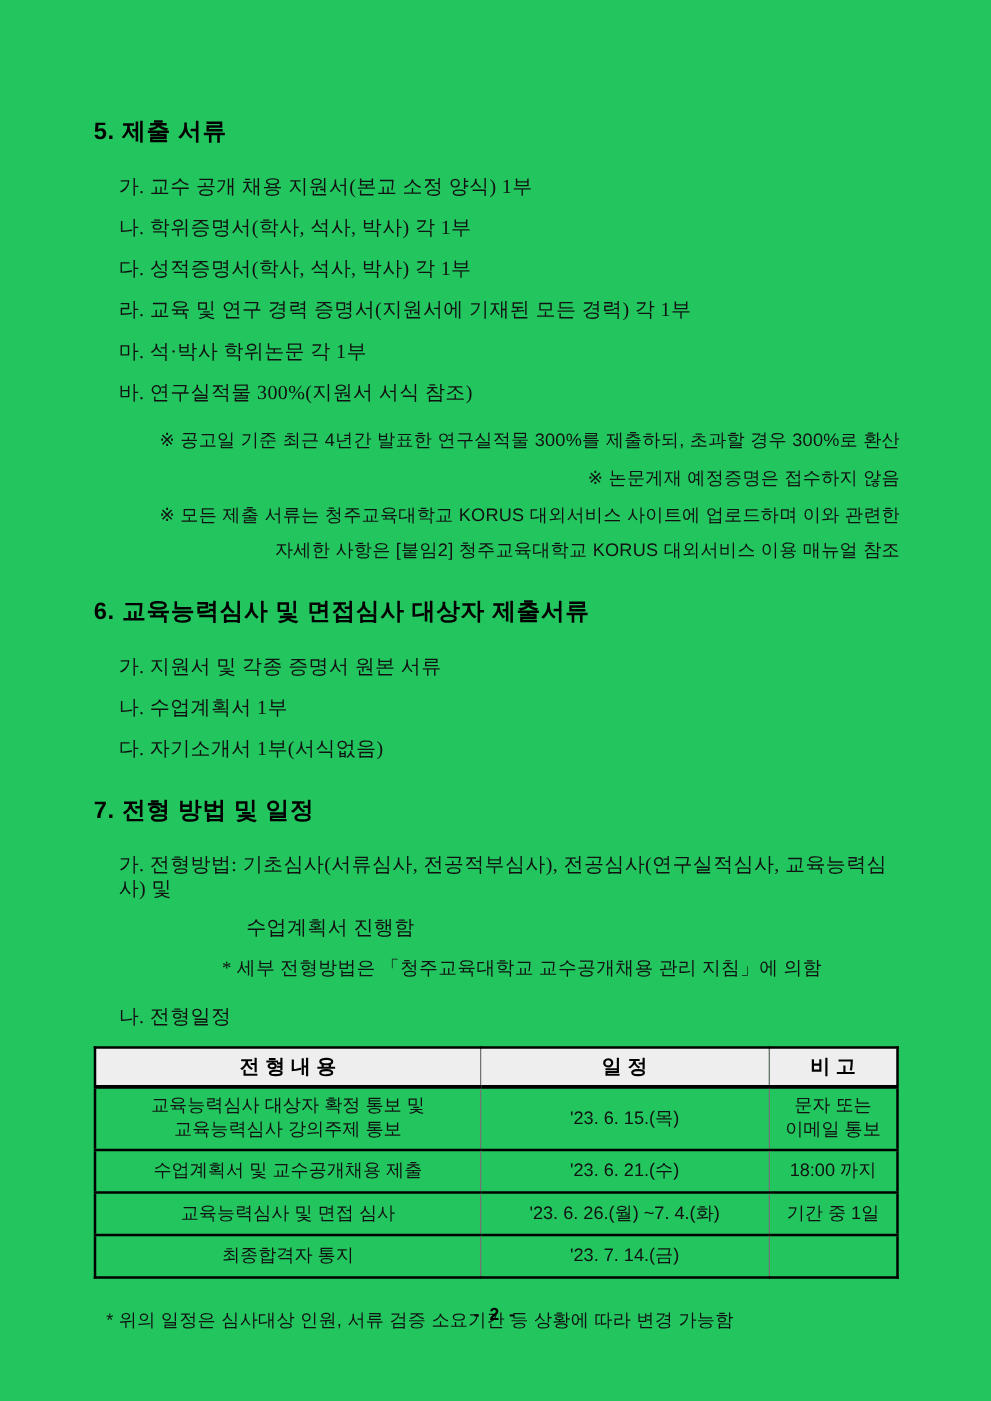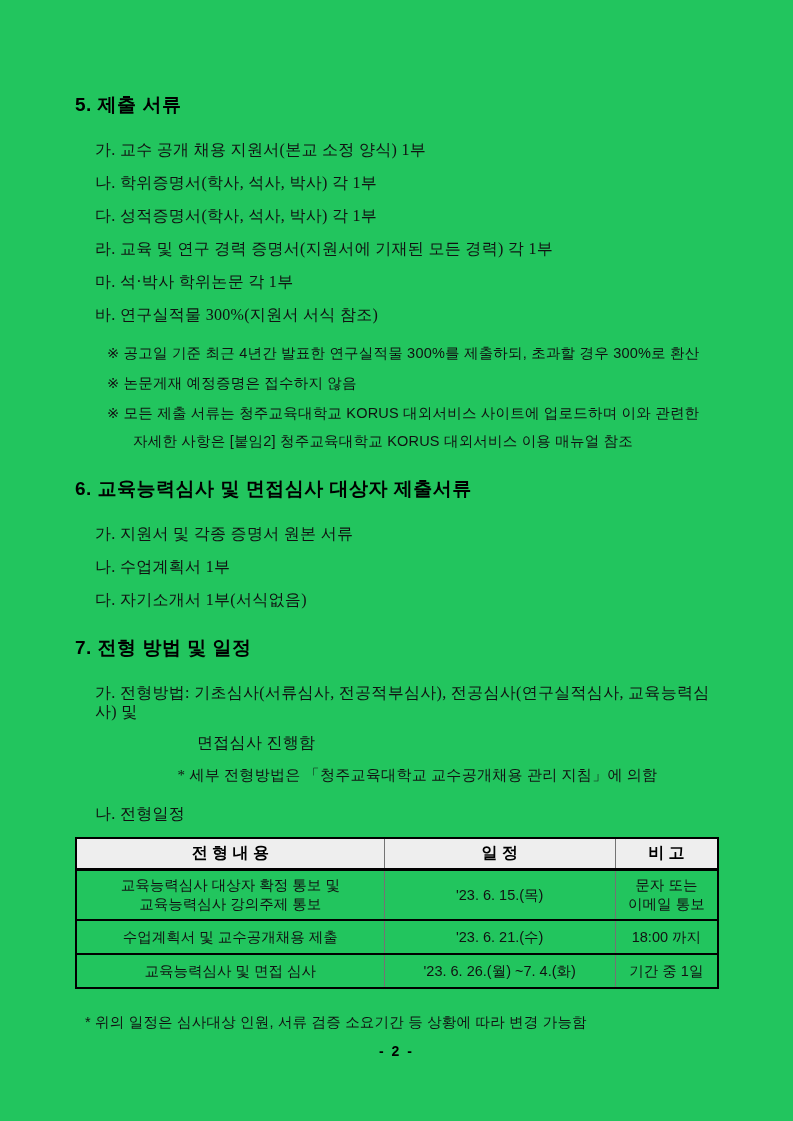--- a/index.html
+++ b/index.html
@@ -29,21 +29,21 @@
     font-size:16px;
     line-height:19px;
     margin:0 0 14px 20px;
     letter-spacing:0.3px;
   }
   .item-cont{ 
     margin-left:122px;
     margin-top:-2px;
   }
 
-  .notes{margin:20px 0 6px 32px;}
+  .notes{margin:20px 0 6px 32px;text-align:right;}
   .note-line{
     font-family:"Liberation Sans","DejaVu Sans",sans-serif;
     font-size:14.5px;
     line-height:18px;
     margin-bottom:12px;
     letter-spacing:0.2px;
   }
   .note-cont{margin-left:26px;margin-top:-2px;}
 
   .sub-note{
@@ -135,21 +135,21 @@
   <div class="sec">
     <h2 class="sec-title">6. 교육능력심사 및 면접심사 대상자 제출서류</h2>
     <div class="item">가. 지원서 및 각종 증명서 원본 서류</div>
     <div class="item">나. 수업계획서 1부</div>
     <div class="item">다. 자기소개서 1부(서식없음)</div>
   </div>
 
   <div class="sec">
     <h2 class="sec-title">7. 전형 방법 및 일정</h2>
     <div class="item">가. 전형방법: 기초심사(서류심사, 전공적부심사), 전공심사(연구실적심사, 교육능력심사) 및</div>
-    <div class="item item-cont">면접심사 진행함</div>
+    <div class="item item-cont">수업계획서 진행함</div>
     <div class="sub-note">* 세부 전형방법은 「청주교육대학교 교수공개채용 관리 지침」에 의함</div>
     <div class="item">나. 전형일정</div>
 
     <table class="sched">
       <colgroup>
           <col class="c1">
           <col class="c2">
           <col class="c3">
         </colgroup>
       <thead>
@@ -174,20 +174,25 @@
         <tr class="short">
           <td>수업계획서 및 교수공개채용 제출</td>
           <td>'23. 6. 21.(수)</td>
           <td>18:00 까지</td>
         </tr>
         <tr class="short">
           <td>교육능력심사 및 면접 심사</td>
           <td>'23. 6. 26.(월) ~7. 4.(화)</td>
           <td>기간 중 1일</td>
         </tr>
+        <tr class="short">
+          <td>최종합격자 통지</td>
+          <td>'23. 7. 14.(금)</td>
+          <td></td>
+        </tr>
       </tbody>
     </table>
 
     <div class="footer-note">* 위의 일정은 심사대상 인원, 서류 검증 소요기간 등 상황에 따라 변경 가능함</div>
   </div>
 
   <div class="page-number">- 2 -</div>
 </div>
 
 </body></html>

